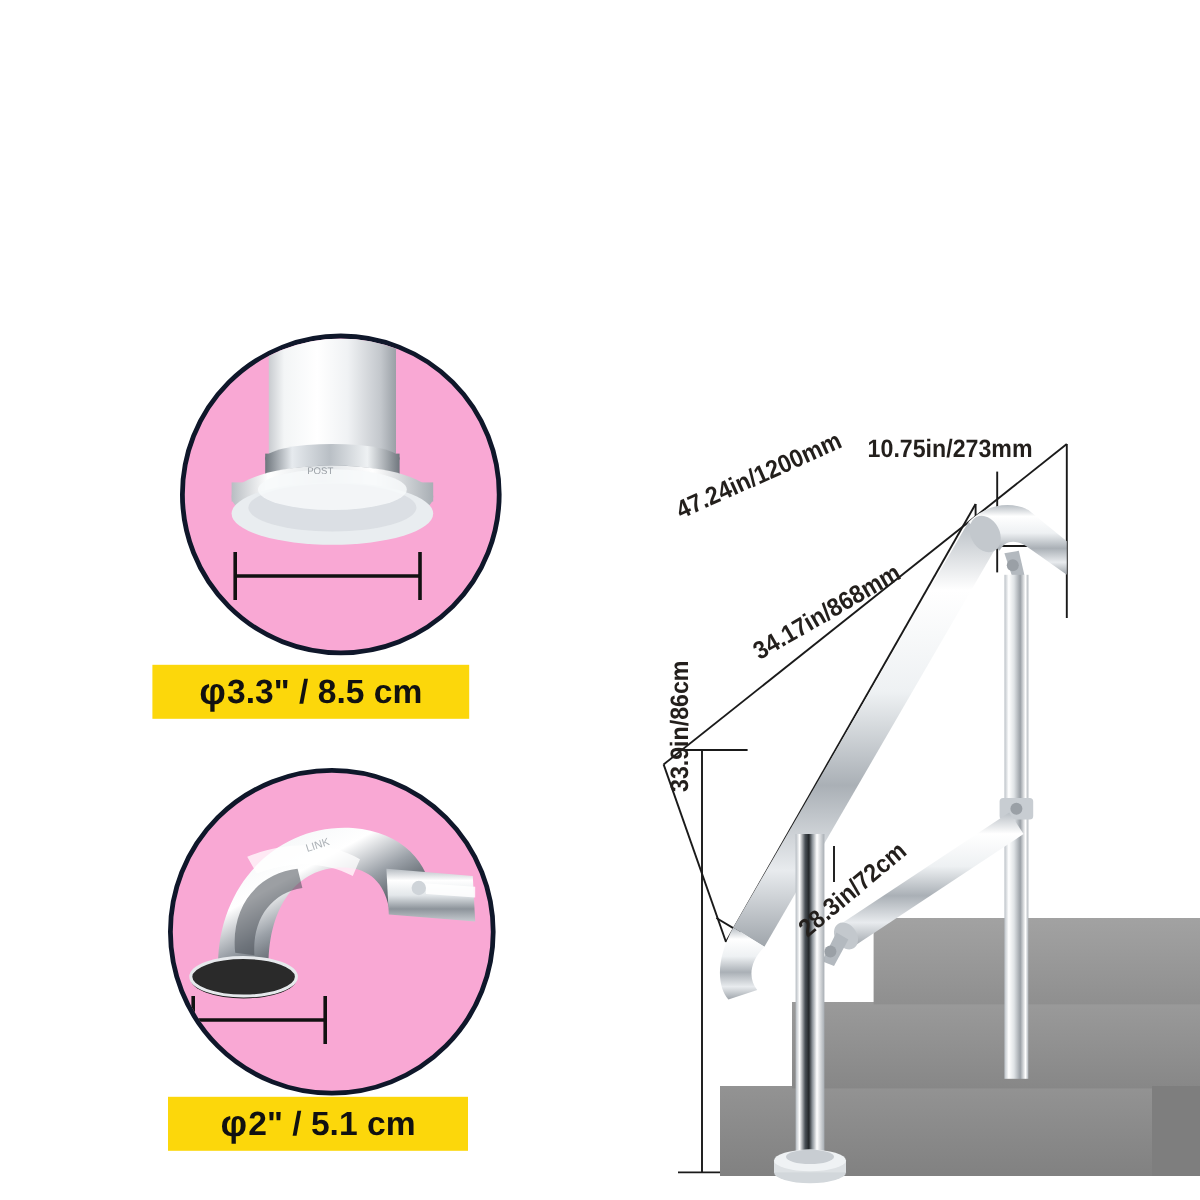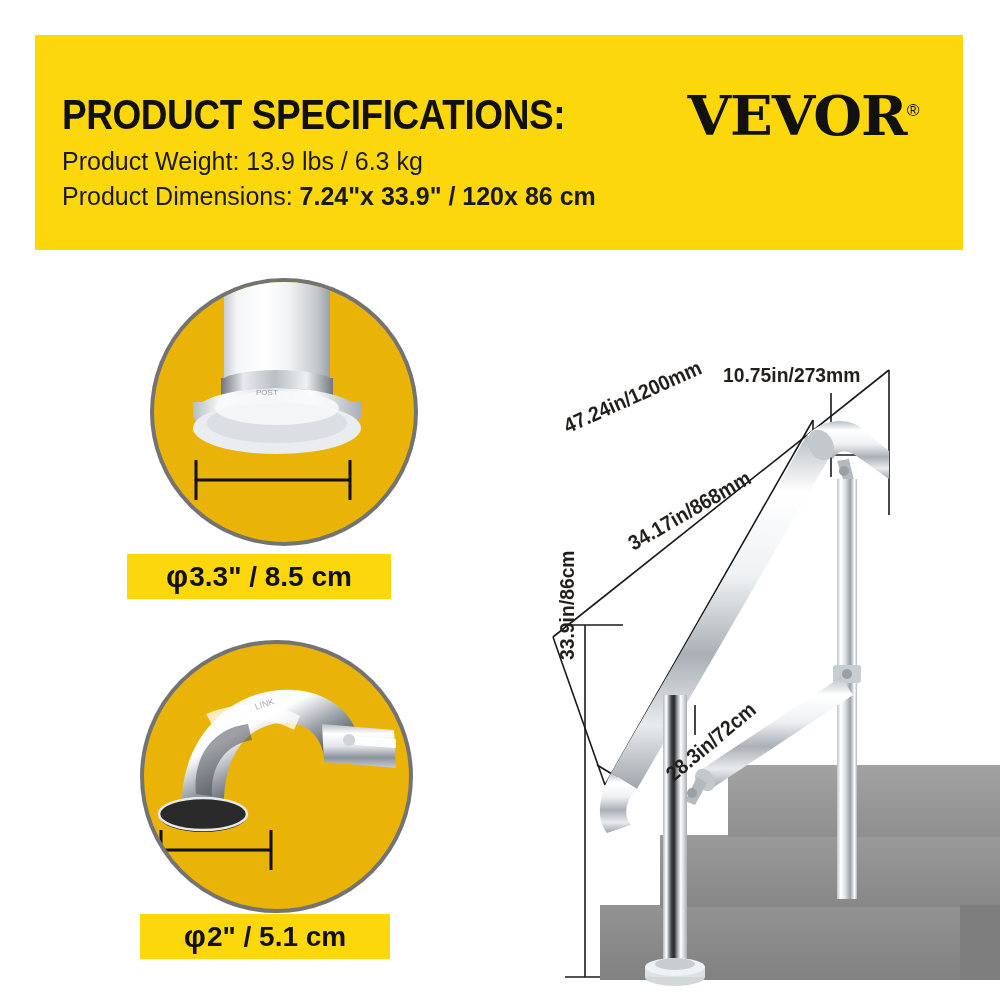--- a/index.html
+++ b/index.html
@@ -38,22 +38,22 @@
     letter-spacing:-1px;white-space:nowrap;
     transform:scaleX(1.02);transform-origin:right center;
   }
   .logo .reg{
     font-size:17px;vertical-align:super;font-family:"Liberation Sans",sans-serif;
     font-weight:normal;letter-spacing:0;
   }
 
   
   .circle{
-    position:absolute;border:4px solid #737373;border-radius:50%;
-    background:#eab308;overflow:hidden;
+    position:absolute;border:4px solid #0f172a;border-radius:50%;
+    background:#f9a8d4;overflow:hidden;
   }
   #circle1{left:150px;top:278px;width:260px;height:260px;}
   #circle2{left:140px;top:640px;width:265px;height:265px;}
 
   .yellow-label{
     position:absolute;background:#FCD70B;
     display:flex;align-items:center;justify-content:center;
     color:#111;font-weight:bold;white-space:nowrap;
   }
   #label1{left:127px;top:554px;width:264px;height:45px;font-size:28px;}
@@ -74,35 +74,20 @@
   #d-868{left:85px;top:268px;font-size:21px;transform:rotate(-30deg) scaleX(0.92);}
   #d-72{left:124px;top:500px;font-size:21px;transform:rotate(-40deg) scaleX(0.92);}
   #d-86{left:10px;top:395px;font-size:21px;transform:rotate(-90deg) scaleX(0.92);
         transform-origin:left top;}
 </style>
 </head>
 <body>
 
 <div id="page">
 
-  <div class="banner">
-    <div class="banner-title">PRODUCT SPECIFICATIONS:</div>
-
-    <div class="spec-line l1">
-      <span>Product Weight:</span>
-      <span>13.9 lbs / 6.3 kg</span>
-    </div>
-
-    <div class="spec-line l2">
-      <span>Product Dimensions:</span>
-      <span class="val">7.24"x 33.9"  / 120x 86 cm</span>
-    </div>
-
-    <div class="logo"><span>VEVOR</span><span class="reg">®</span></div>
-  </div>
 
   <div class="circle" id="circle1">
     <svg width="260" height="260" viewBox="0 0 260 260">
       <defs>
         <linearGradient id="tube1" x1="0" y1="0" x2="1" y2="0">
           <stop offset="0%" stop-color="#c9ccd0"></stop>
           <stop offset="12%" stop-color="#f3f5f6"></stop>
           <stop offset="38%" stop-color="#ffffff"></stop>
           <stop offset="62%" stop-color="#f0f2f4"></stop>
           <stop offset="88%" stop-color="#c3c7cc"></stop>

